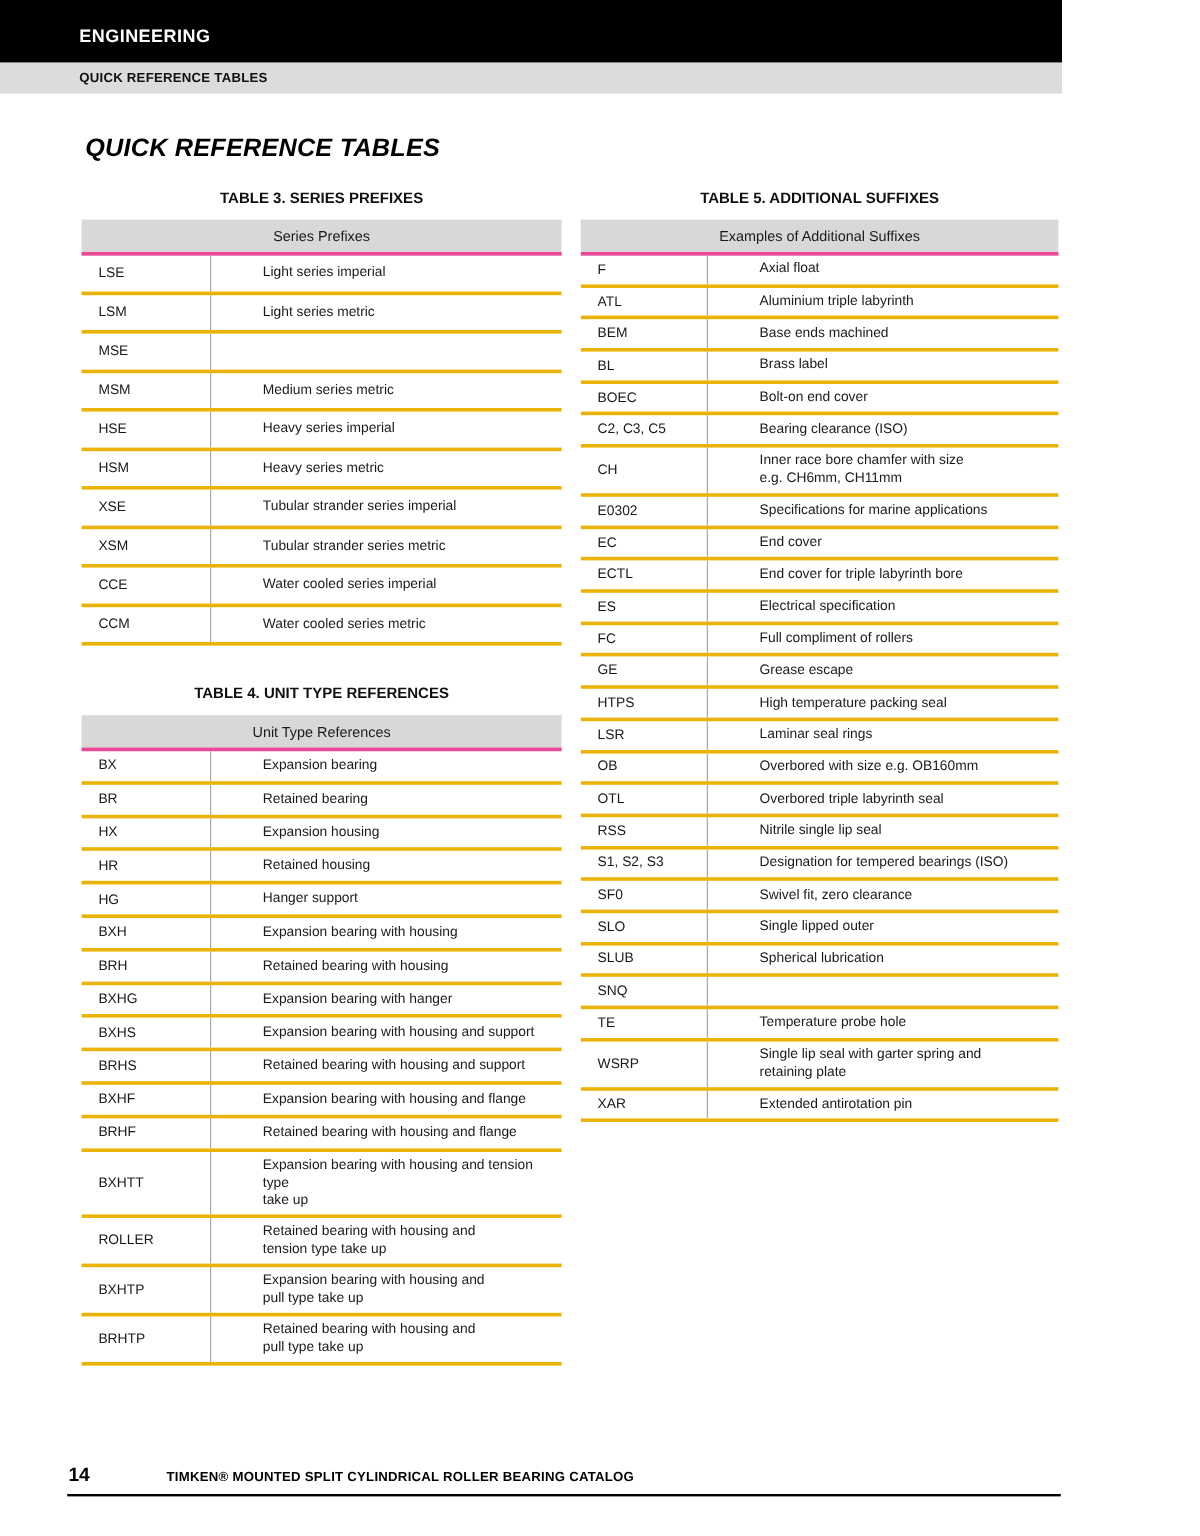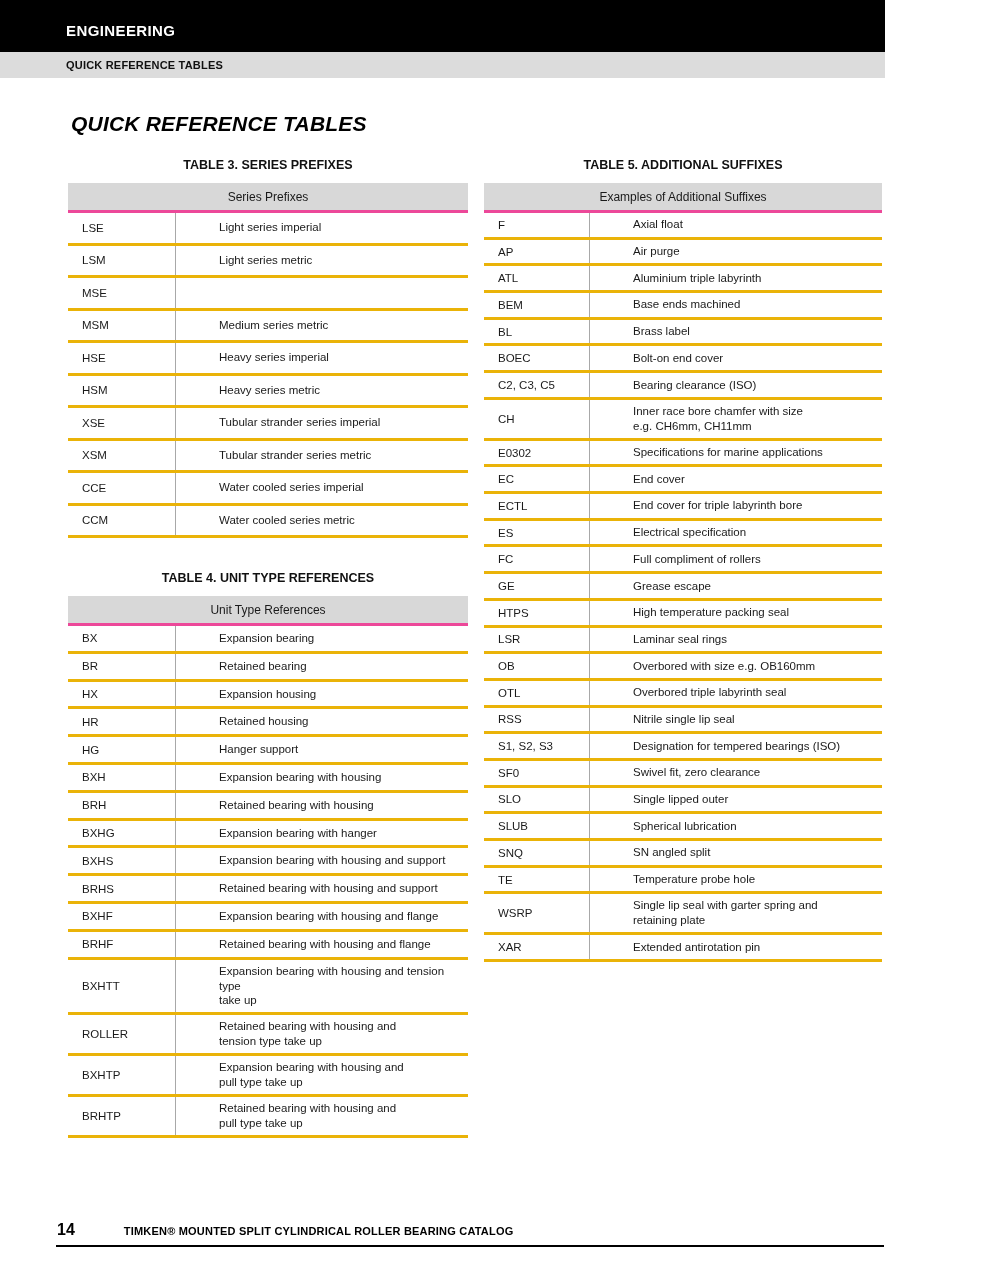--- a/index.html
+++ b/index.html
@@ -64,21 +64,21 @@
     font-size: 11.5px; line-height: 1.3;
     white-space: pre-line;
   }
   .t3 .trow { min-height: 29.5px; }
   .t4 .trow { min-height: 24.8px; }
   .t5 .trow { min-height: 23.7px; }
   .table-block + .table-block { margin-top: 33px; }
 
   .footer {
     position: absolute; left: 57px; top: 1221px;
-    display: flex; align-items: baseline; gap: 1px;
+    display: flex; align-items: baseline; gap: 16px;
   }
   .pagenum  { font-weight: bold; font-size: 16px; color: #000; }
   .foottext { font-weight: bold; font-size: 11px; letter-spacing: 0.2px; color: #000; margin-left: 48px; }
   .footline {
     position: absolute; left: 56px; top: 1245px;
     width: 828px; height: 2px; background: #000;
   }
 </style>
 </head>
 <body>
@@ -222,24 +222,20 @@
 
   <div class="table-block">
     <div class="tcaption">TABLE 5. ADDITIONAL SUFFIXES</div>
     <div class="thead">Examples of Additional Suffixes</div>
     <div class="tbody t5">
         <div class="trow">
           <div class="code-cell">F</div>
           <div class="desc-cell">Axial float</div>
         </div>
         <div class="trow">
-          <div class="code-cell">AP</div>
-          <div class="desc-cell">Air purge</div>
-        </div>
-        <div class="trow">
           <div class="code-cell">ATL</div>
           <div class="desc-cell">Aluminium triple labyrinth</div>
         </div>
         <div class="trow">
           <div class="code-cell">BEM</div>
           <div class="desc-cell">Base ends machined</div>
         </div>
         <div class="trow">
           <div class="code-cell">BL</div>
           <div class="desc-cell">Brass label</div>
@@ -312,21 +308,20 @@
         <div class="trow">
           <div class="code-cell">SLO</div>
           <div class="desc-cell">Single lipped outer</div>
         </div>
         <div class="trow">
           <div class="code-cell">SLUB</div>
           <div class="desc-cell">Spherical lubrication</div>
         </div>
         <div class="trow">
           <div class="code-cell">SNQ</div>
-          <div class="desc-cell">SN angled split</div>
         </div>
         <div class="trow">
           <div class="code-cell">TE</div>
           <div class="desc-cell">Temperature probe hole</div>
         </div>
         <div class="trow">
           <div class="code-cell">WSRP</div>
           <div class="desc-cell">Single lip seal with garter spring and
 retaining plate</div>
         </div>

